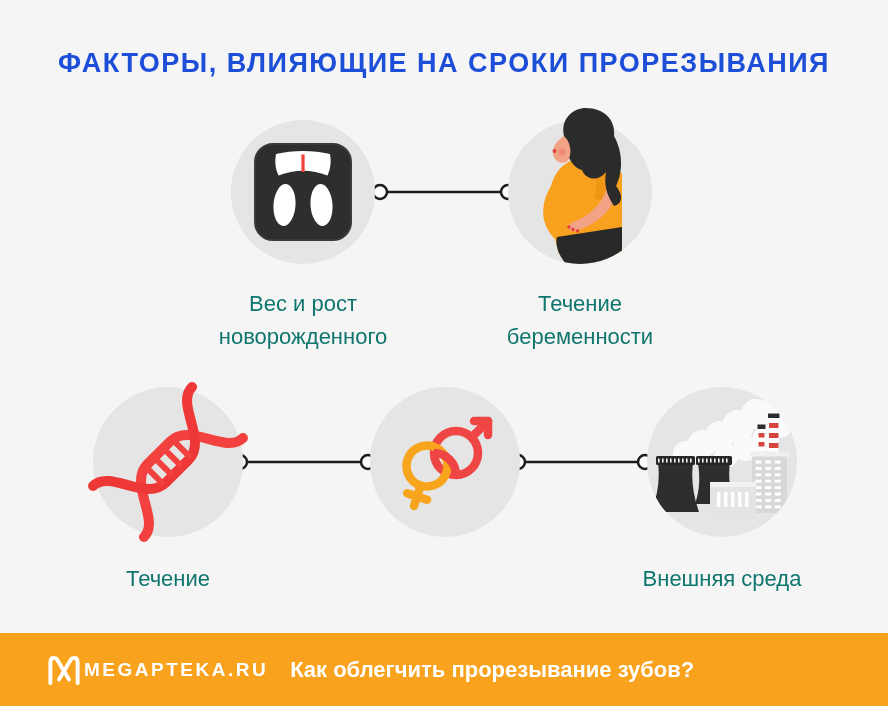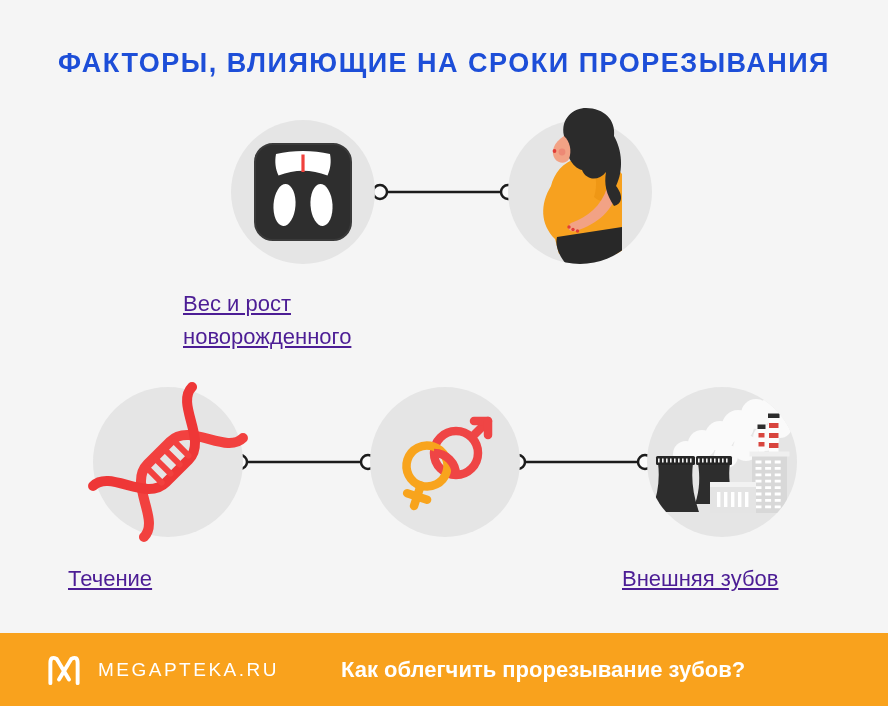--- a/index.html
+++ b/index.html
@@ -7,36 +7,35 @@
     position:relative;width:888px;height:706px;background:#f5f5f5;
     font-family:"Liberation Sans",sans-serif;overflow:hidden;
   }
   .title{
     position:absolute;top:48px;left:0;width:888px;text-align:center;
     font-size:27px;font-weight:bold;letter-spacing:1.5px;color:#1d4ed8;
     margin:0;white-space:nowrap;
   }
   .icon-svg{position:absolute;display:block;overflow:visible;}
   .factor-label{
-    position:absolute;text-align:left;font-size:22px;line-height:1.5;
-    color:#4c1d95;
-    text-decoration:underline;
+    position:absolute;text-align:center;font-size:22px;line-height:1.5;
+    color:#0f766e;
   }
   .overlay{position:absolute;left:0;top:0;pointer-events:none;}
   .footer{
     position:absolute;left:0;bottom:0;width:888px;height:73px;
     background:#f9a21d;display:flex;align-items:center;
     box-sizing:border-box;padding-left:44px;
   }
   .brand{
-    color:#fff;font-size:19px;font-weight:normal;letter-spacing:2.5px;
-    margin-left:14px;white-space:nowrap;
+    color:#fff;font-size:19px;font-weight:bold;letter-spacing:2.5px;
+    margin-left:0;white-space:nowrap;
   }
   .question{
-    color:#fff;font-size:22px;font-weight:bold;margin-left:62px;
+    color:#fff;font-size:22px;font-weight:bold;margin-left:22px;
     white-space:nowrap;
   }
 </style>
 </head>
 <body>
 
 <div class="canvas">
 
   <h1 class="title">ФАКТОРЫ, ВЛИЯЮЩИЕ НА СРОКИ ПРОРЕЗЫВАНИЯ</h1>
 
@@ -79,20 +78,21 @@
       <path d="M 37 -1 C 34 17 18 32 -4 39 C -11 41 -14 35 -9 31 C 8 25 21 14 27 -4 Z" fill="#f2a285"></path>
       <circle cx="-7" cy="37.5" r="1.7" fill="#e23d36"></circle>
       <circle cx="-2.5" cy="39" r="1.7" fill="#e23d36"></circle>
       <circle cx="-11" cy="35" r="1.7" fill="#e23d36"></circle>
     </g>
     <path d="M -16 -56 C -20 -74 -6 -84 6 -84 C 24 -84 36 -72 34 -56 C 42 -42 44 -22 36 -6 C 44 4 42 12 34 14 C 26 2 24 -8 26 -20 C 18 -10 6 -12 2 -22 C -8 -24 -16 -40 -16 -56 Z" fill="#2b2b2b"></path>
     <path d="M -16 -56 C -26 -50 -30 -40 -25 -33 C -21 -28 -14 -28 -11 -33 C -8 -42 -10 -50 -16 -56 Z" fill="#f2a285"></path>
     <circle cx="-18" cy="-40" r="3.4" fill="#eb8070" opacity="0.75"></circle>
     <circle cx="-25.5" cy="-41" r="1.9" fill="#e23d36"></circle>
   </svg>
+  <div class="factor-label" style="left:470px;top:287px;width:220px">Течение беременности</div>
 
   <svg class="icon-svg" style="left:93px;top:387px" width="150" height="150" viewBox="-75 -75 150 150">
     <circle r="75" fill="#e5e5e5"></circle>
     <g transform="rotate(-45)" fill="none" stroke-linecap="round">
       <path d="M -70 36 C -46 36 -44 -13 -16 -13 L 16 -13 C 44 -13 46 36 70 36" stroke="#f2413f" stroke-width="10"></path>
       <path d="M -70 -36 C -46 -36 -44 13 -16 13 L 16 13 C 44 13 46 -36 70 -36" stroke="#ee3737" stroke-width="10"></path>
       <g stroke="#f2413f" stroke-width="6">
         <line x1="-19" y1="-10" x2="-19" y2="10"></line>
         <line x1="-6.5" y1="-10" x2="-6.5" y2="10"></line>
         <line x1="6.5" y1="-10" x2="6.5" y2="10"></line>
@@ -169,21 +169,21 @@
       <rect x="-12" y="20" width="46" height="5" fill="#f2f2f2"></rect>
       <g fill="#ffffff">
         <rect x="-5" y="30" width="3.4" height="15"></rect>
           <rect x="2" y="30" width="3.4" height="15"></rect>
         <rect x="9" y="30" width="3.4" height="15"></rect>
           <rect x="16" y="30" width="3.4" height="15"></rect>
         <rect x="23" y="30" width="3.4" height="15"></rect>
       </g>
     </g>
   </svg>
-  <div class="factor-label" style="left:622px;top:562px;width:200px">Внешняя зубов</div>
+  <div class="factor-label" style="left:622px;top:562px;width:200px">Внешняя среда</div>
 
   <div class="footer">
     <svg width="40" height="37" viewBox="0 0 44 40" fill="none" stroke="#ffffff" stroke-width="4.3" stroke-linecap="round" stroke-linejoin="round">
       <path d="M 7 35 L 7 13 Q 7 4.5 14 8.5 L 27.5 31"></path>
       <path d="M 37 35 L 37 13 Q 37 4.5 30 8.5 L 16.5 31"></path>
     </svg>
     <span class="brand">MEGAPTEKA.RU</span>
     <span class="question">Как облегчить прорезывание зубов?</span>
   </div>
 

